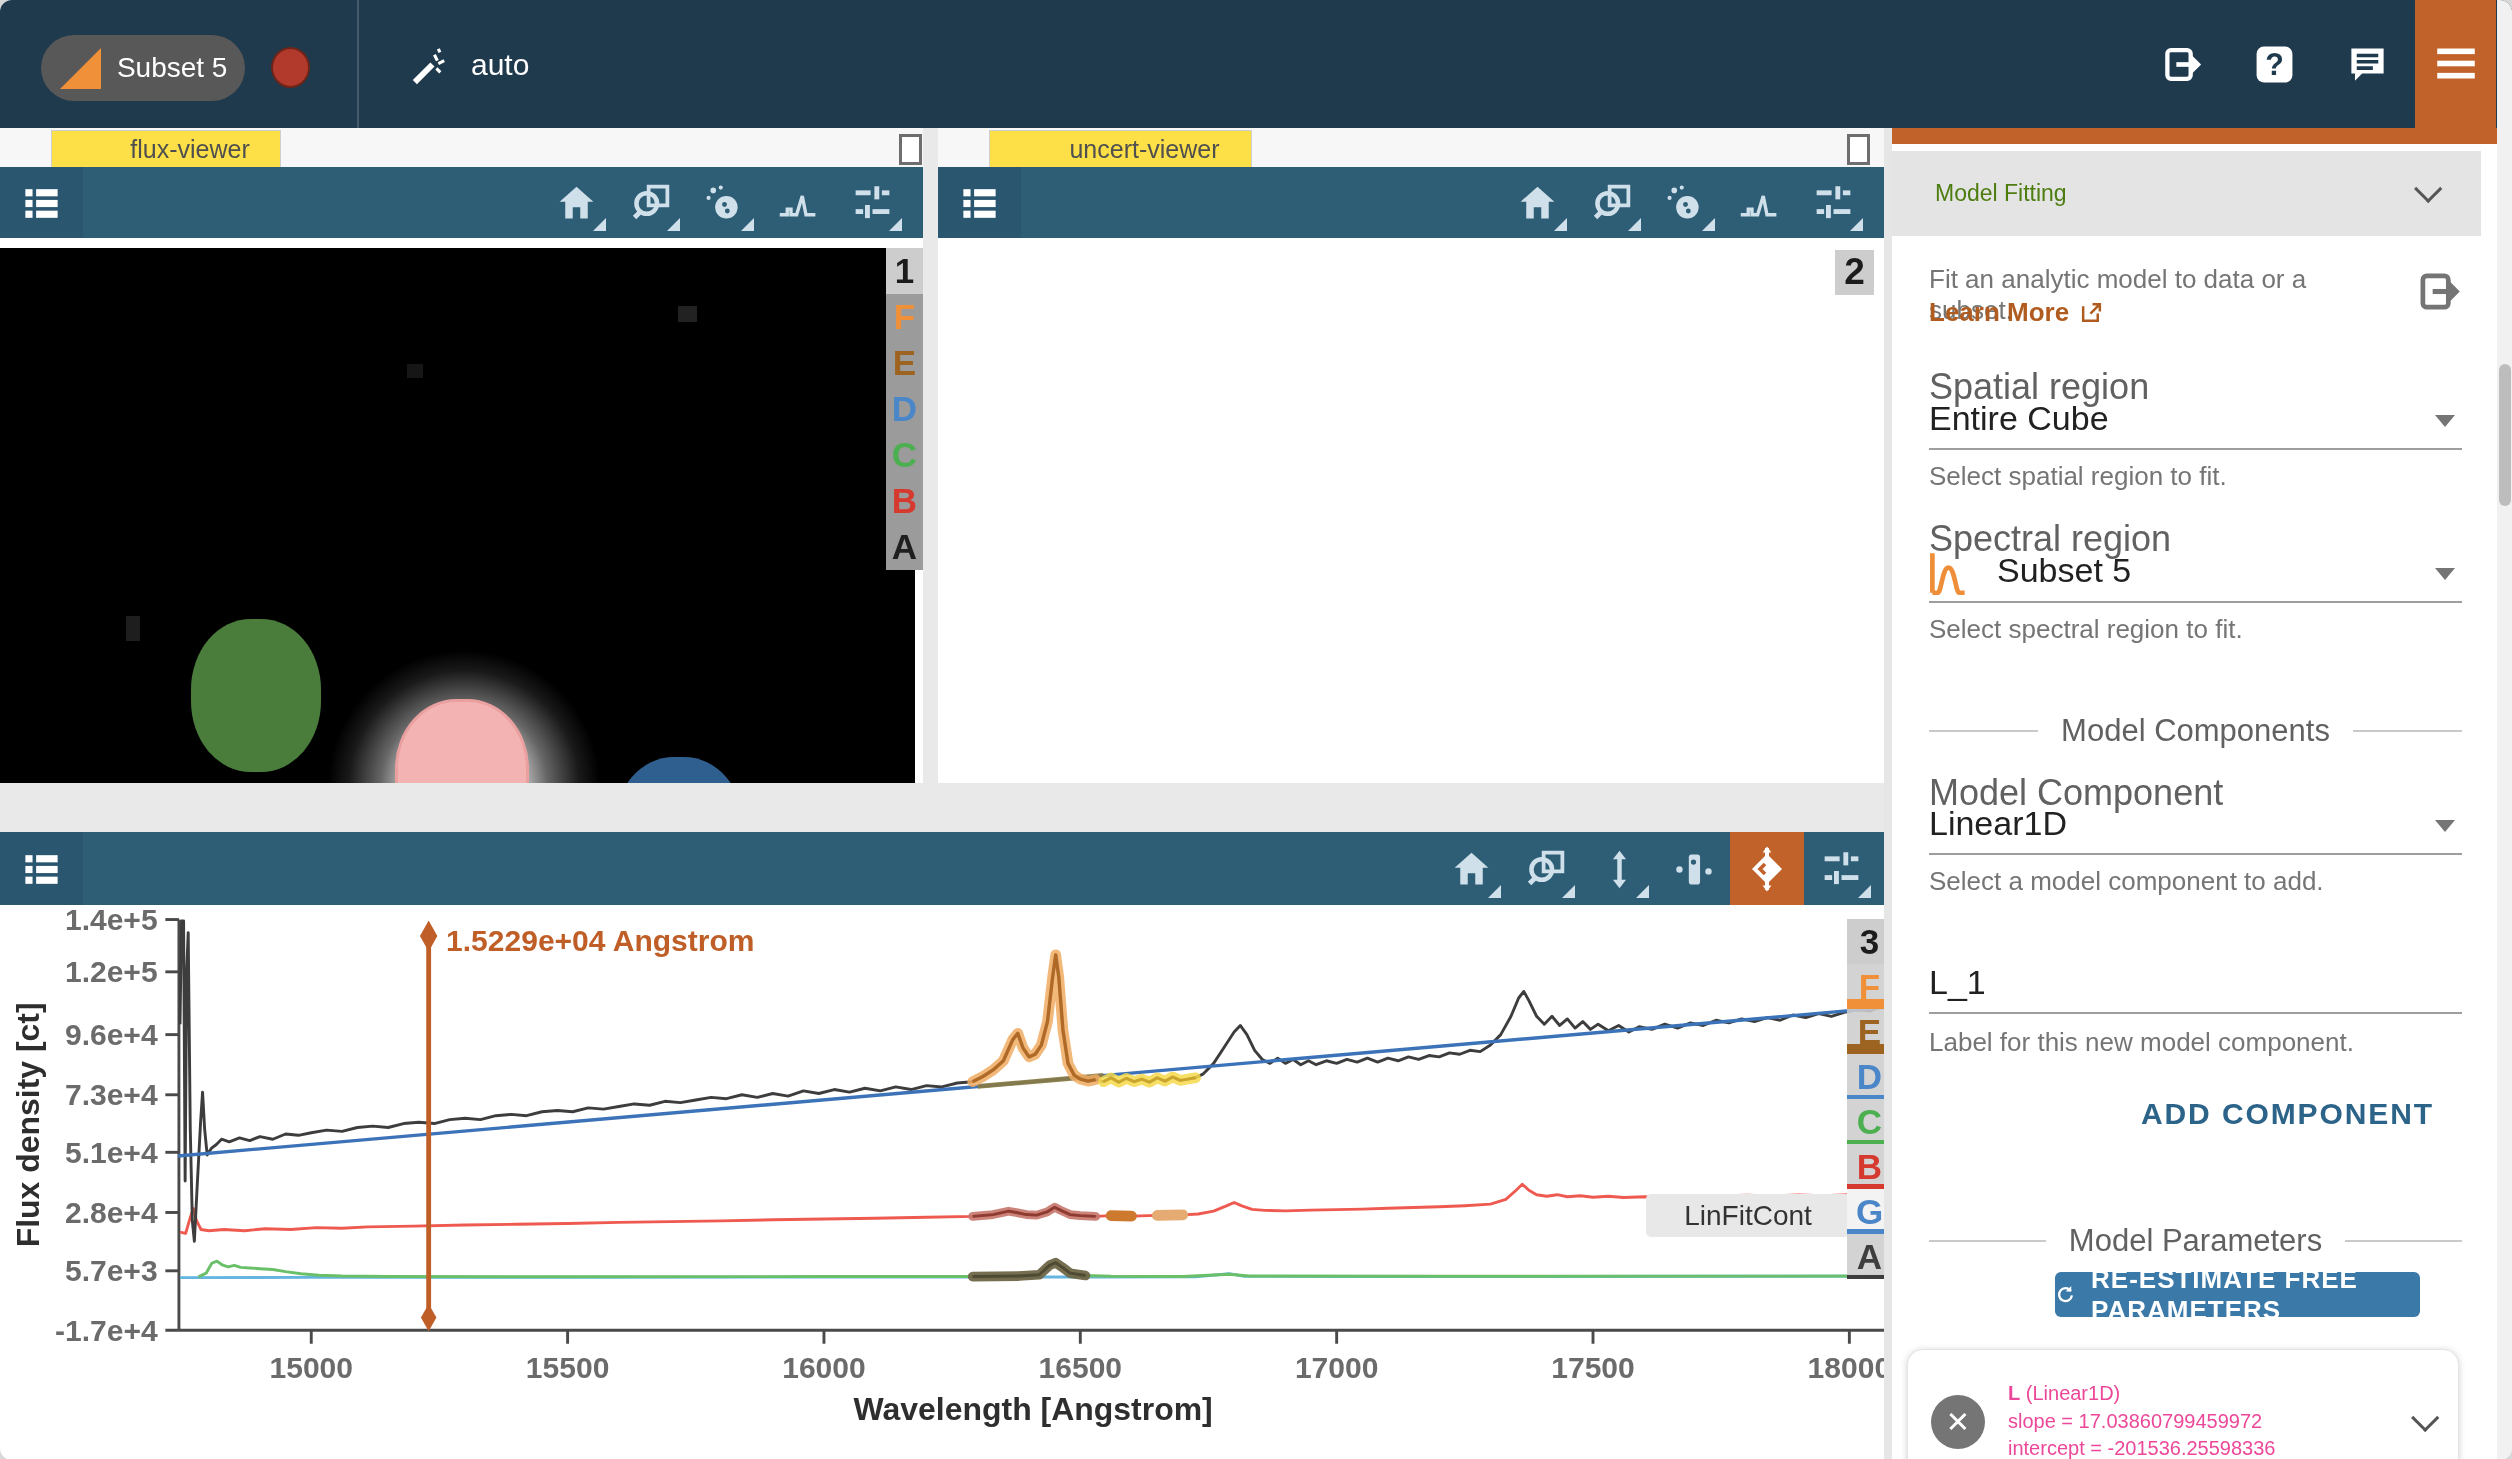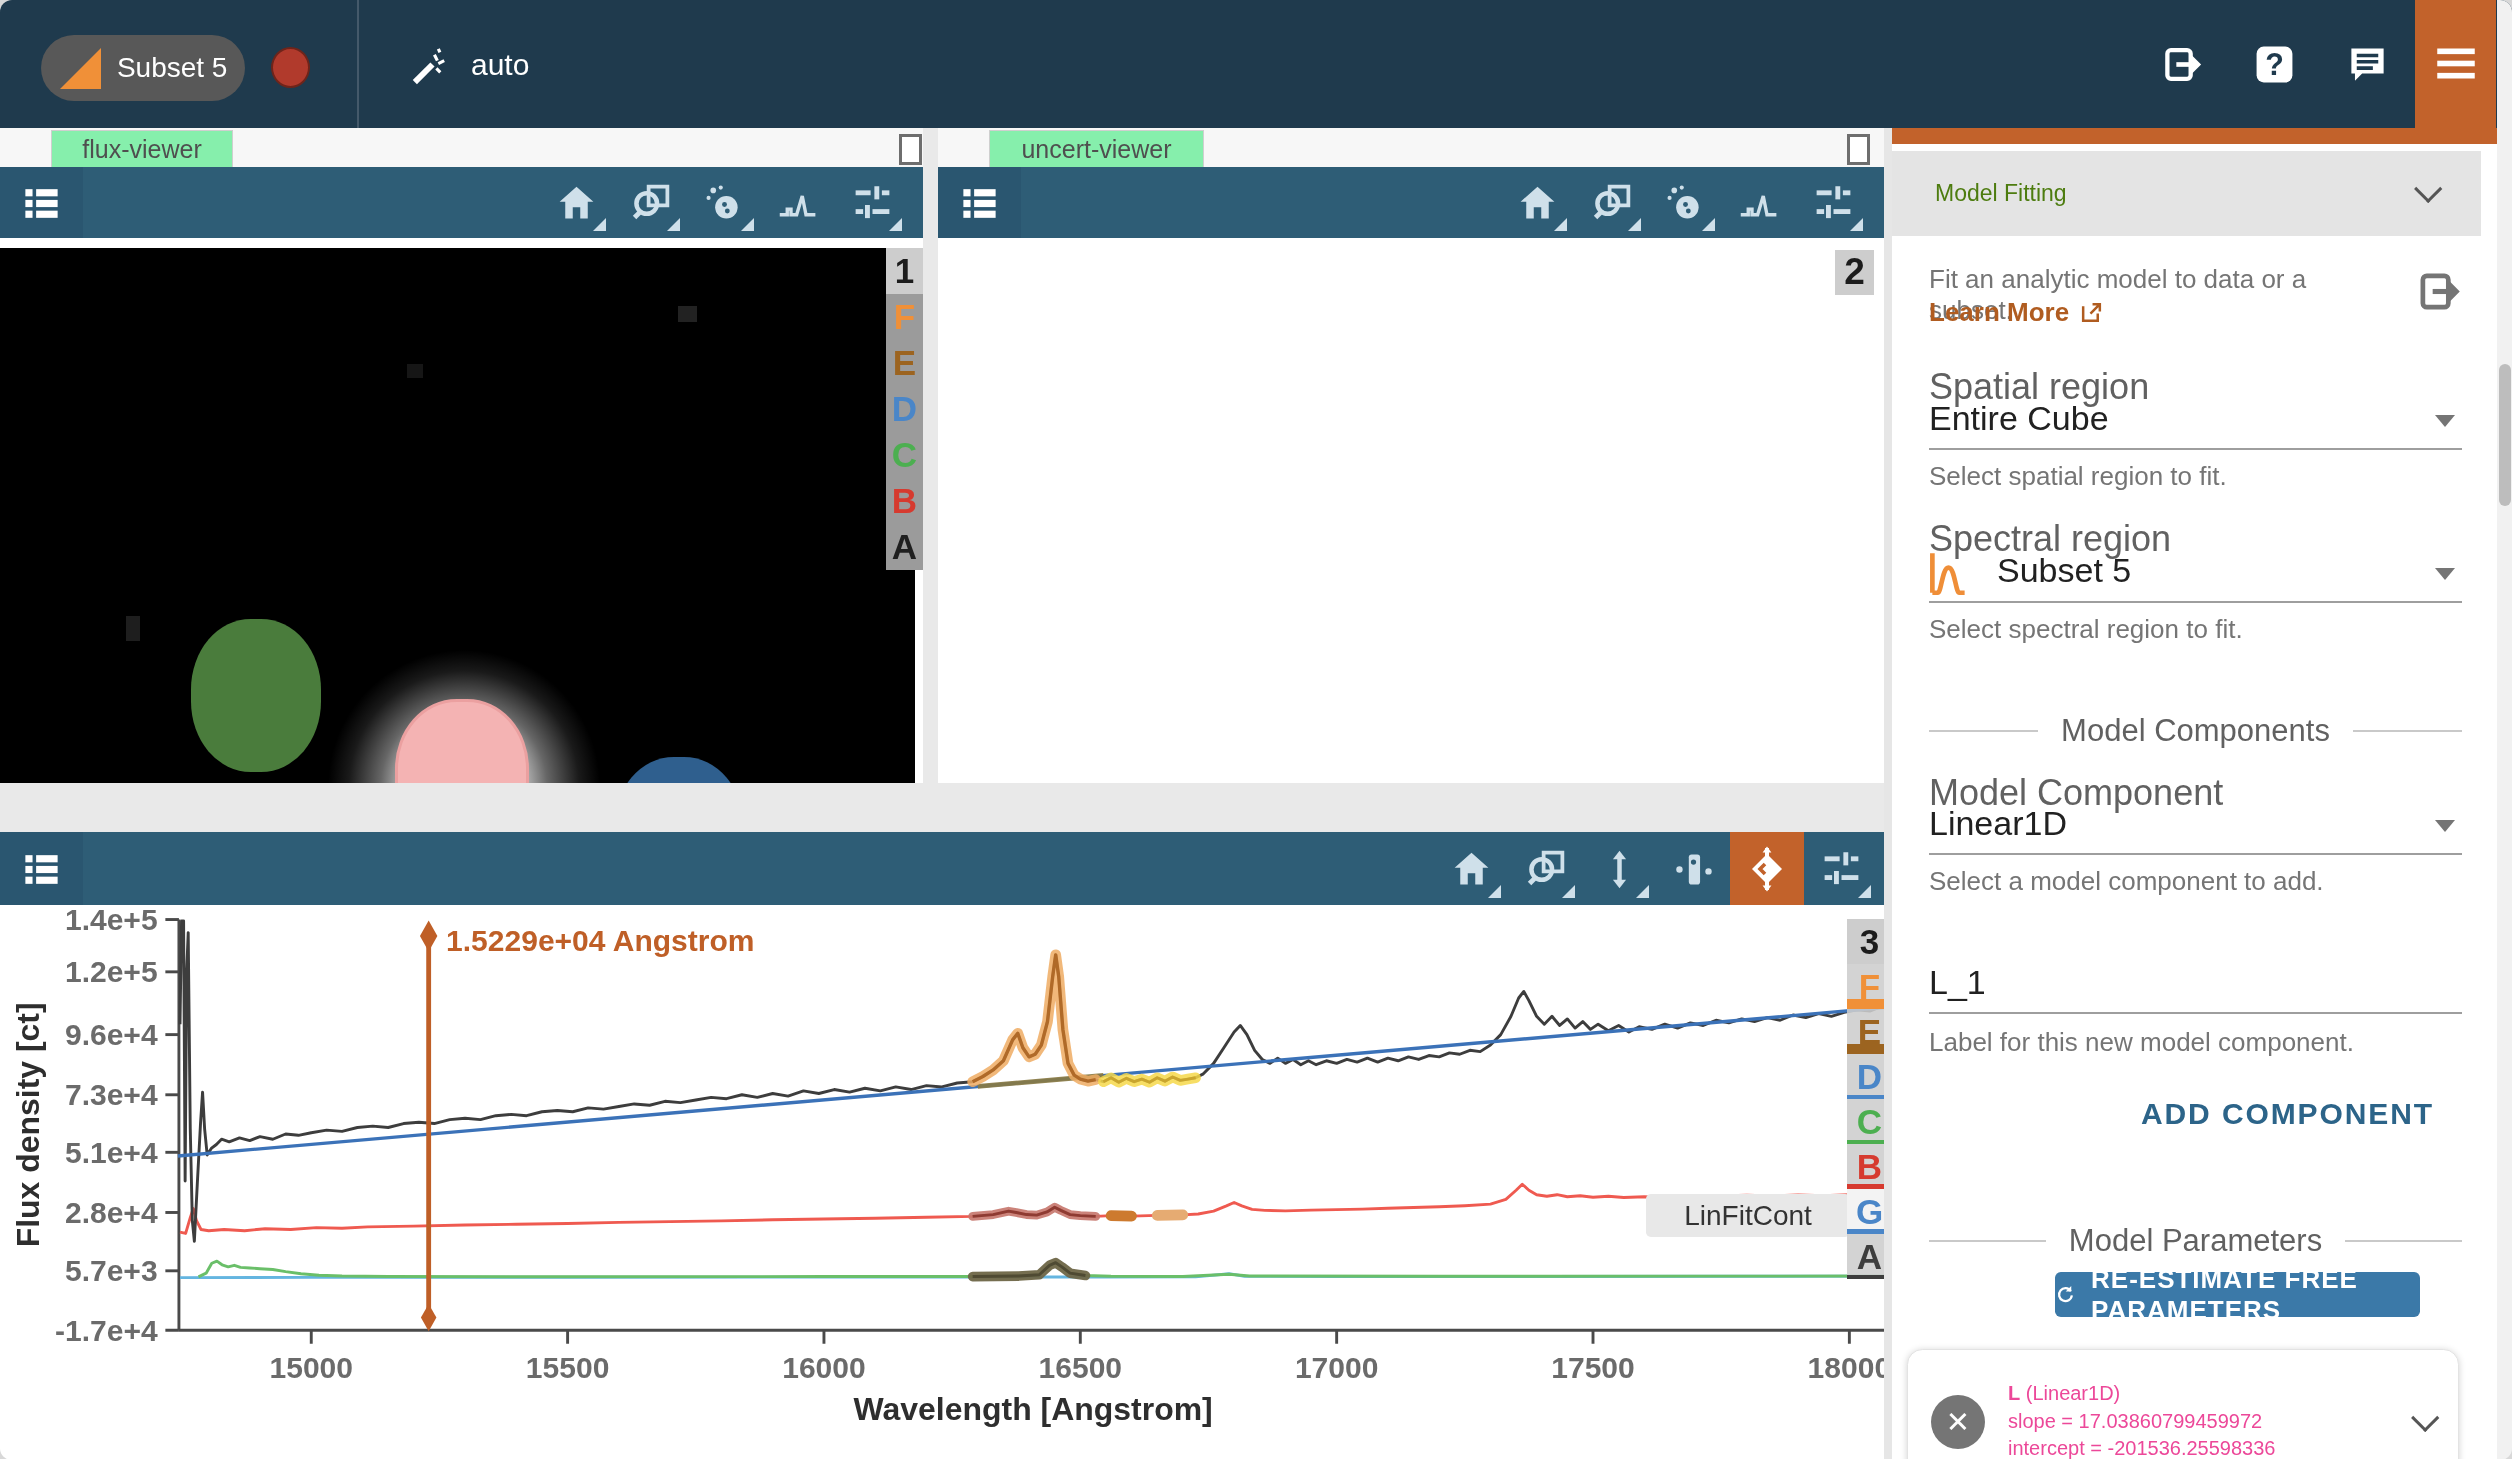--- a/index.html
+++ b/index.html
@@ -12,22 +12,22 @@
       display:flex;align-items:center;gap:15.5px;padding-left:19.4px;box-sizing:border-box;cursor:pointer;}
   #subset-tri{width:0;height:0;border-bottom:41px solid #f09038;border-left:41px solid transparent;}
   #subset-label{color:#fff;font-size:28px;}
   #rec-dot{left:271px;top:47px;width:35px;height:37px;border-radius:50%;background:#b13a2c;border:2.9px solid #6f241a;}
   #topbar-divider{left:357px;top:0;width:1.9px;height:128px;background:#44596a;}
   #auto-label{left:471px;top:48px;color:#fff;font-size:30px;}
   .topicon{top:43px;width:43px;height:43px;}
   #orange-corner{left:2415px;top:0;width:81px;height:128px;background:#c2622b;}
   
   .tabstrip{background:#f7f7f7;border-bottom:1px solid #ddd;}
-  .tab{background:#86efac;border:1px solid #cfcfcf;border-bottom:none;color:#4f4f4f;font-size:25px;
-       display:flex;align-items:center;justify-content:center;}
+  .tab{background:#fde047;border:1px solid #cfcfcf;border-bottom:none;color:#4f4f4f;font-size:25px;
+       display:flex;align-items:center;justify-content:center;padding-left:48px;}
   .toolbar{background:#2e5d76;}
   .tool-left{position:absolute;left:0;top:0;width:83px;height:100%;background:#2a5670;display:flex;align-items:center;justify-content:center;}
   .tool-icons{position:absolute;right:13.6px;top:0;height:100%;display:flex;align-items:center;}
   .tool-btn{position:relative;width:74px;height:100%;display:flex;align-items:center;justify-content:center;cursor:pointer;}
   .tool-btn.active{background:#c2622b;}
   .corner-tri{position:absolute;right:7.8px;bottom:7.8px;width:0;height:0;
       border-bottom:13.6px solid #cfe0ea;border-left:13.6px solid transparent;}
   .maxi{border:3.9px solid #6e6e6e;background:#fff;width:17.4px;height:25px;cursor:pointer;}
   .badge{background:#cdcdcd;color:#1c1c1c;font-size:37px;font-weight:bold;display:flex;align-items:center;justify-content:center;}
   .stack-row{display:flex;align-items:center;justify-content:center;font-size:35px;font-weight:bold;position:relative;}

